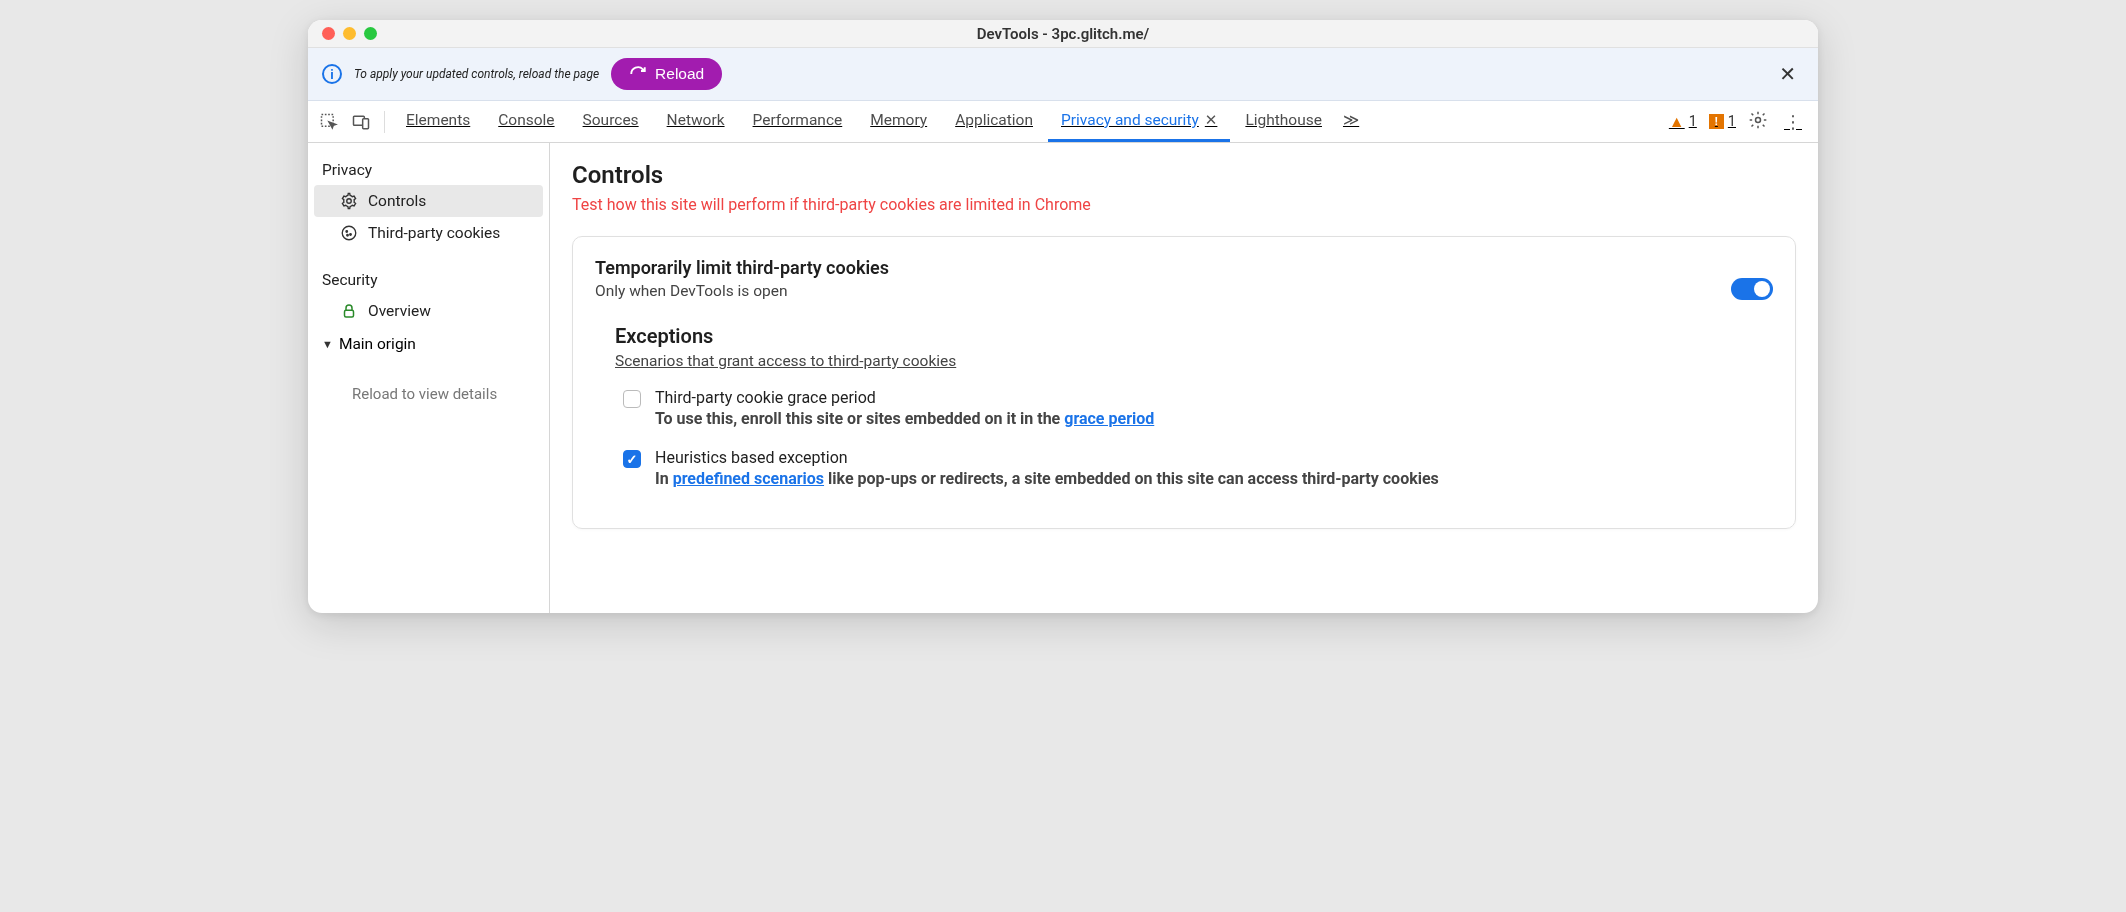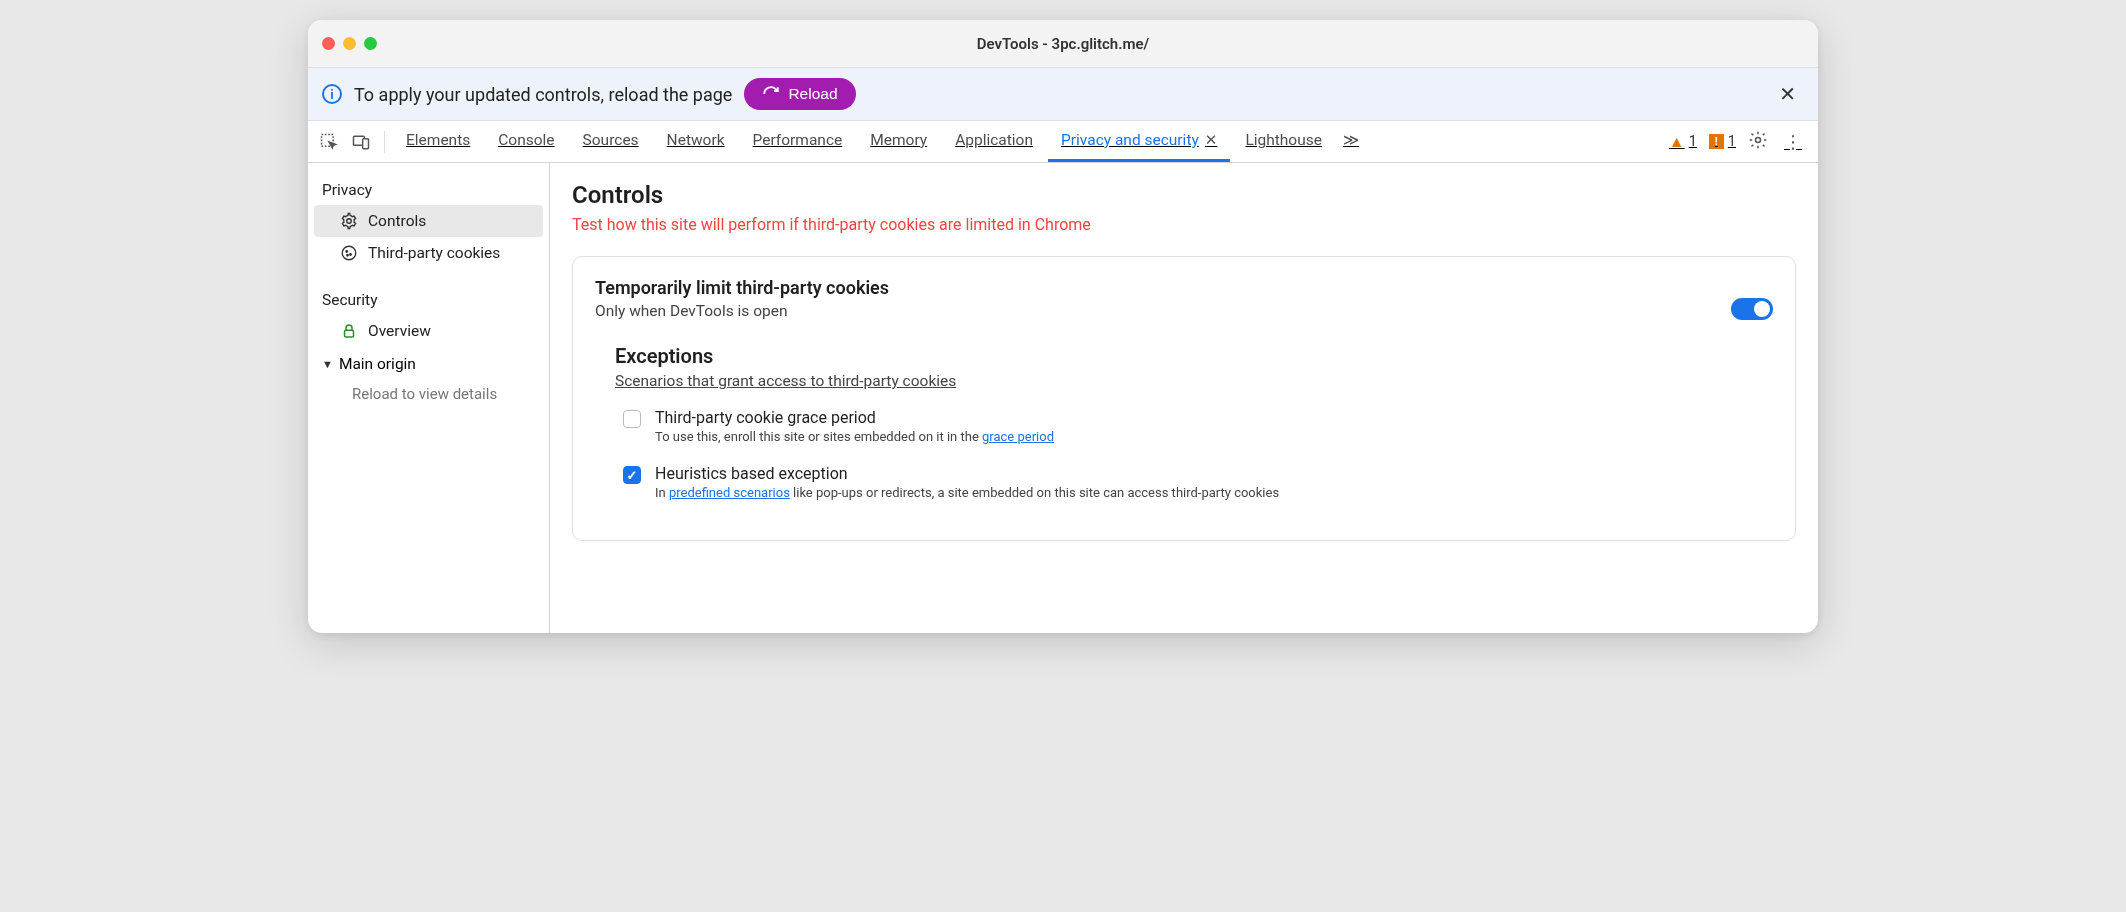--- a/index.html
+++ b/index.html
@@ -14,21 +14,21 @@
     height: 912px;
   }
   .window {
     width: 1510px;
     background: #fff;
     border-radius: 14px;
     overflow: hidden;
     box-shadow: 0 10px 40px rgba(0,0,0,0.15), 0 2px 8px rgba(0,0,0,0.08);
   }
   .titlebar {
-    height: 48px;
+    height: 28px;
     background: #f3f3f3;
     border-bottom: 1px solid #e0e0e0;
     display: flex;
     align-items: center;
     padding: 0 14px;
     position: relative;
   }
   .traffic-lights { display: flex; gap: 8px; }
   .traffic-lights .dot { width: 13px; height: 13px; border-radius: 50%; }
   .dot.red { background: #ff5f57; }
@@ -45,21 +45,21 @@
     display: flex;
     align-items: center;
     padding: 10px 14px;
     gap: 12px;
   }
   .info-icon {
     width: 20px; height: 20px; border: 2px solid #1a73e8; border-radius: 50%;
     display:flex; align-items:center; justify-content:center;
     color:#1a73e8; font-weight:700; font-size:13px;
   }
-  .infobar-text { font-size: 18px; color: #222; flex-shrink: 0; }
+  .infobar-text { font-size: 12px; color: #222; flex-shrink: 0; font-style: italic; }
   .reload-btn {
     background: #a21caf; color: #fff; border: none; border-radius: 20px;
     padding: 7px 18px; font-size: 15.5px; font-weight: 500;
     display: inline-flex; align-items: center; gap: 8px; cursor: pointer;
   }
   .reload-btn svg { width: 18px; height: 18px; }
   .infobar .spacer { flex: 1; }
   .close-x { cursor: pointer; font-size: 20px; color: #333; padding: 4px 8px; }
   .tabbar {
     display: flex; align-items: center;
@@ -95,21 +95,21 @@
   }
   .sb-heading { font-size: 15.5px; font-weight: 400; color:#222; padding: 8px 14px 6px; }
   .sb-item {
     display:flex; align-items:center; gap:10px;
     padding: 7px 14px 7px 32px; font-size:15.5px; color:#222; cursor:pointer;
   }
   .sb-item.selected { background:#e8e8e8; border-radius:4px; margin:0 6px; padding-left:26px;}
   .sb-item svg { width:18px; height:18px; flex-shrink:0;}
   .sb-expand { display:flex; align-items:center; gap:6px; padding: 8px 14px 6px; font-size:15.5px; cursor:pointer;}
   .sb-expand .caret { font-size:11px; color:#333;}
-  .sb-sub { padding: 6px 14px 6px 44px; font-size:15px; color:#777;}
+  .sb-sub { padding: 6px 14px 6px 44px; font-size:15px; color:#777;margin-top:20px;}
   .main { flex:1; padding: 18px 22px; }
   .main h1 { font-size: 24px; font-weight:600; color:#1f1f1f; margin-bottom:6px;}
   .main-sub { font-size:16px; color:#ef4444; margin-bottom:22px;}
   .card {
     border:1px solid #e0e0e0; border-radius:10px; padding:20px 22px;
     box-shadow: 0 1px 3px rgba(0,0,0,0.03);
   }
   .card-head { display:flex; align-items:flex-end; justify-content:space-between; }
   .card-title { font-size:18px; font-weight:600; color:#1f1f1f; margin-bottom:4px;}
   .card-sub { font-size:15.5px; color:#444;}
@@ -124,21 +124,21 @@
   .exc-title { font-size:20px; font-weight:600; color:#1f1f1f; margin-bottom:4px;}
   .exc-sub { font-size:15.5px; color:#444; margin-bottom:18px;text-decoration:underline;}
   .exc-item { display:flex; gap:14px; margin-bottom:20px; padding-left:8px;}
   .checkbox {
     width:18px; height:18px; border:1.5px solid #bbb; border-radius:4px; margin-top:2px;
     flex-shrink:0; display:flex; align-items:center; justify-content:center; cursor:pointer;
   }
   .checkbox.checked { background:#1a73e8; border-color:#1a73e8;}
   .checkbox.checked::after { content:"✓"; color:#fff; font-size:13px; font-weight:700;}
   .exc-label { font-size:16px; color:#1f1f1f; margin-bottom:2px;}
-  .exc-desc { font-size:13px; color:#444;}
+  .exc-desc { font-size:16px; color:#444;font-weight:bold;}
   .exc-desc a { color:#1a73e8; text-decoration:underline; cursor:pointer;}
 </style>
 </head>
 <body>
 
 <div class="window">
 
   <div class="titlebar">
     <div class="traffic-lights">
       <div class="dot red"></div>

